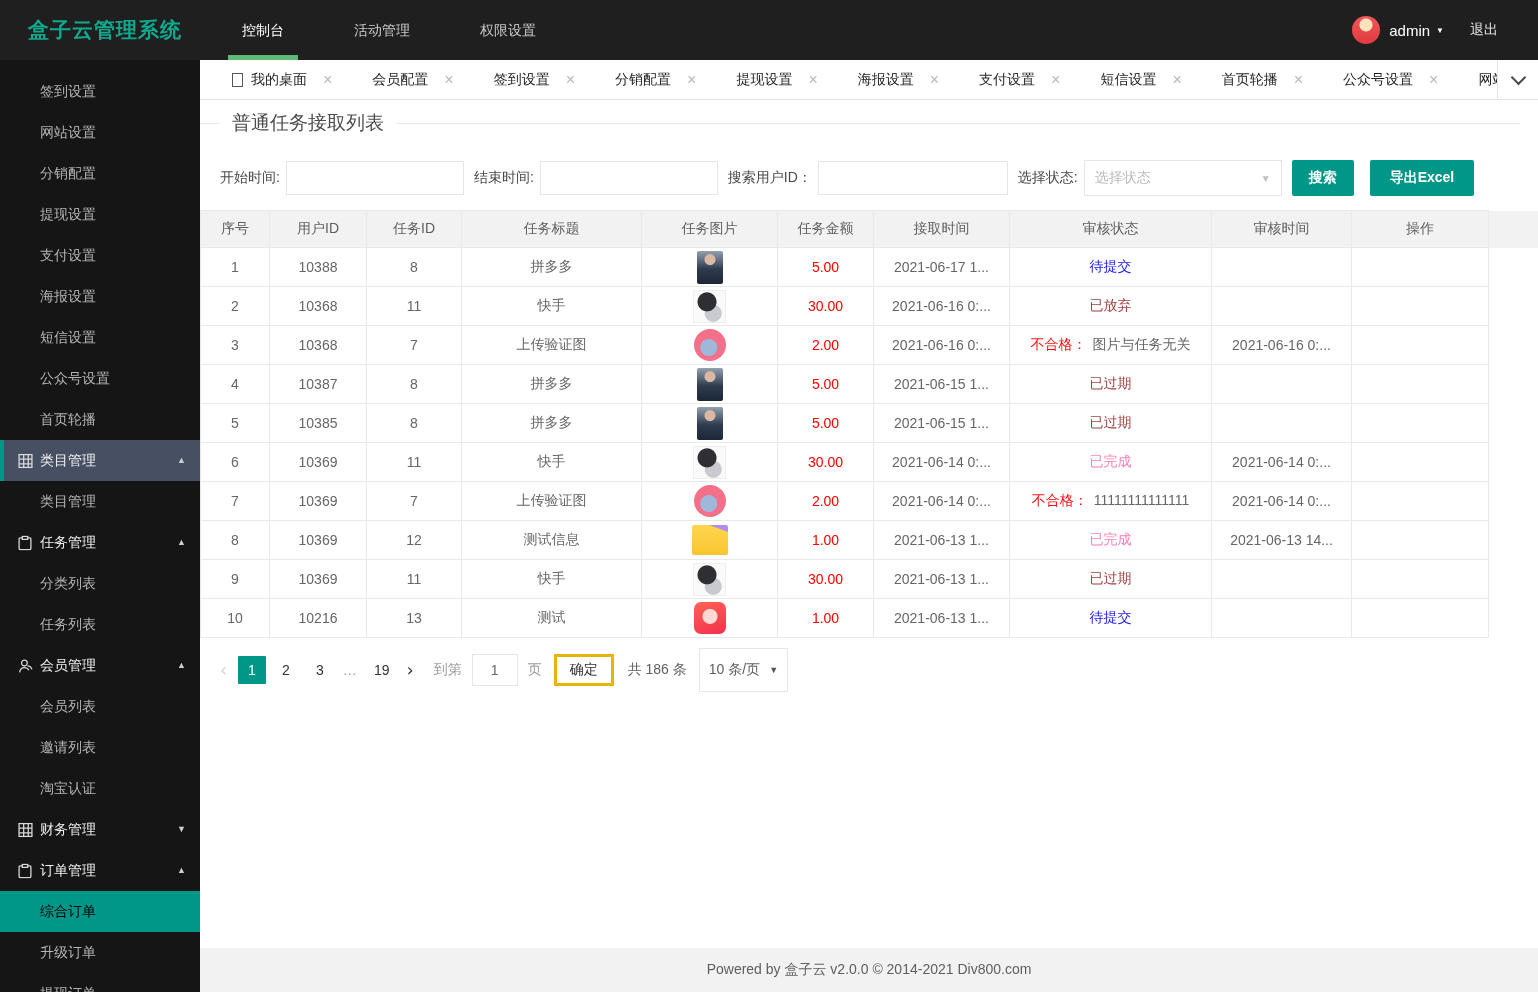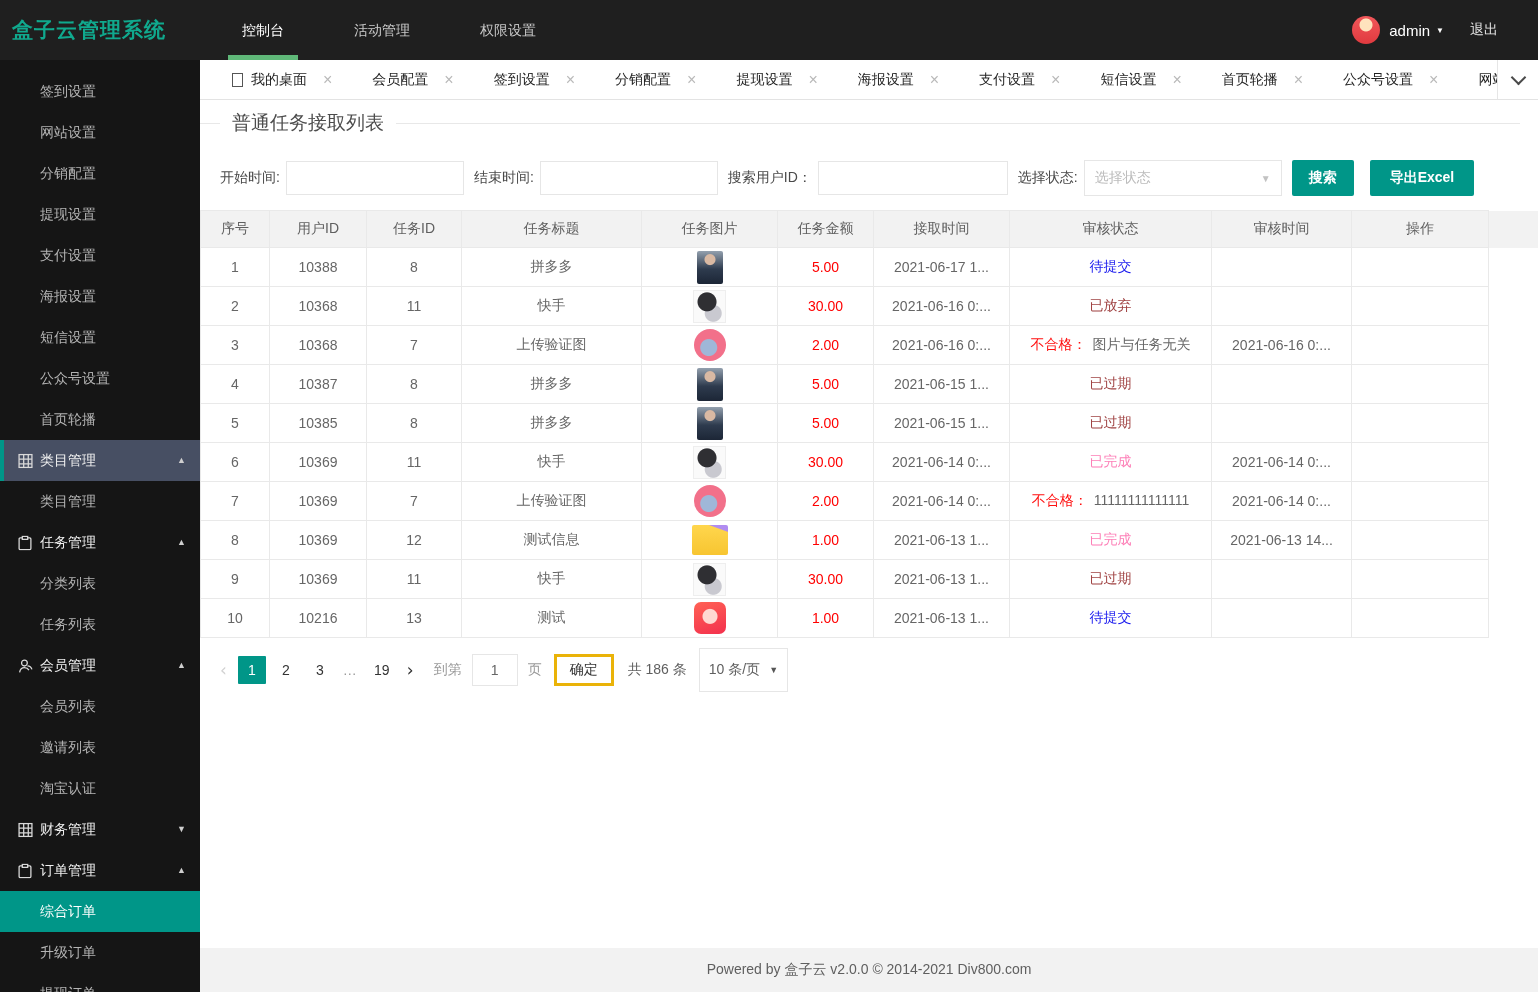--- a/index.html
+++ b/index.html
@@ -3,41 +3,41 @@
 <meta charset="utf-8">
 <style>
   html,body{margin:0;padding:0}
   body{
     width:1538px;height:992px;position:relative;overflow:hidden;
     background:#fff;font-family:"Liberation Sans","DejaVu Sans",sans-serif;
     -webkit-font-smoothing:antialiased;
   }
   
   .topbar{position:absolute;top:0;left:0;right:0;height:60px;background:#1f1f1f;display:flex;align-items:center;z-index:5}
-  .logo{width:200px;box-sizing:border-box;padding-left:12px;font-size:21px;font-weight:bold;color:#10a98e;letter-spacing:1px}
+  .logo{width:200px;box-sizing:border-box;padding-left:28px;font-size:21px;font-weight:bold;color:#10a98e;letter-spacing:1px}
   .topnav{display:flex;height:60px;margin-left:26px}
   .topnav .nav-item{padding:0 16px;line-height:60px;font-size:14px;color:#c9c9c9;position:relative;cursor:pointer;margin-right:38px}
   .topnav .nav-item.active{color:#fff}
   .topnav .nav-item.active::after{content:"";position:absolute;left:2px;right:2px;bottom:0;height:5px;background:#5FB878}
   .topbar-right{margin-left:auto;display:flex;align-items:center;padding-right:40px}
   .avatar{width:28px;height:28px;border-radius:50%;
     background:radial-gradient(circle at 50% 32%,#ffe3bd 0 6px,rgba(0,0,0,0) 7px),linear-gradient(180deg,#f2575a,#e03a3f);
     margin-right:9px;cursor:pointer}
   .admin-name{color:#fff;font-size:15px;cursor:pointer}
   .admin-caret{color:#fff;font-size:8px;margin-left:6px;cursor:pointer}
   .logout{color:#e6e6e6;font-size:14px;margin-left:26px;cursor:pointer}
   
   .sidebar{position:absolute;top:60px;left:0;bottom:0;width:200px;background:#151515;overflow:hidden;padding-top:11px;box-sizing:border-box}
   .side-item{height:41px;line-height:41px;font-size:14px;color:#b4b4b4;position:relative;cursor:pointer;padding-left:40px;box-sizing:border-box;white-space:nowrap}
   .side-item.header{color:#efefef}
   .side-item .s-icon{position:absolute;left:18px;top:50%;transform:translateY(-50%);width:15px;height:15px;color:#d9d9d9;display:flex;align-items:center}
   .side-item .arrow{position:absolute;right:14px;top:0;font-size:9px;color:#cfcfcf}
   .side-item.selected{background:#474f63;border-left:4px solid #009688;padding-left:36px}
   .side-item.selected .s-icon{left:14px}
-  .side-item.active{background:#009688;color:#ffffff}
+  .side-item.active{background:#009688;color:#000000}
   
   .tabbar{position:absolute;top:60px;left:200px;right:0;height:40px;background:#fff;border-bottom:1px solid #e3e3e3;box-sizing:border-box;z-index:4}
   .tabs{display:flex;flex-wrap:nowrap;overflow:hidden;height:40px;margin-right:40px;padding-left:12px}
   .tab{display:flex;align-items:center;padding:0 20px;height:40px;font-size:14px;color:#1f1f1f;cursor:pointer;flex:0 0 auto}
   .tab .tab-icon{width:9px;height:12px;border:1px solid #555;margin-right:8px}
   .tab .close{color:#b9b9b9;margin-left:16px;font-size:16px;line-height:1;cursor:pointer}
   .tab-more{position:absolute;right:0;top:0;width:40px;height:39px;background:#fff;border-left:1px solid #e6e6e6;display:flex;align-items:center;justify-content:center;cursor:pointer}
   .tab-more .chev{width:9px;height:9px;border-left:2px solid #4a4a4a;border-bottom:2px solid #4a4a4a;transform:rotate(-45deg);margin-top:-4px}
   
   .content{position:absolute;top:100px;left:200px;right:0;bottom:44px;background:#fff;overflow:hidden}

